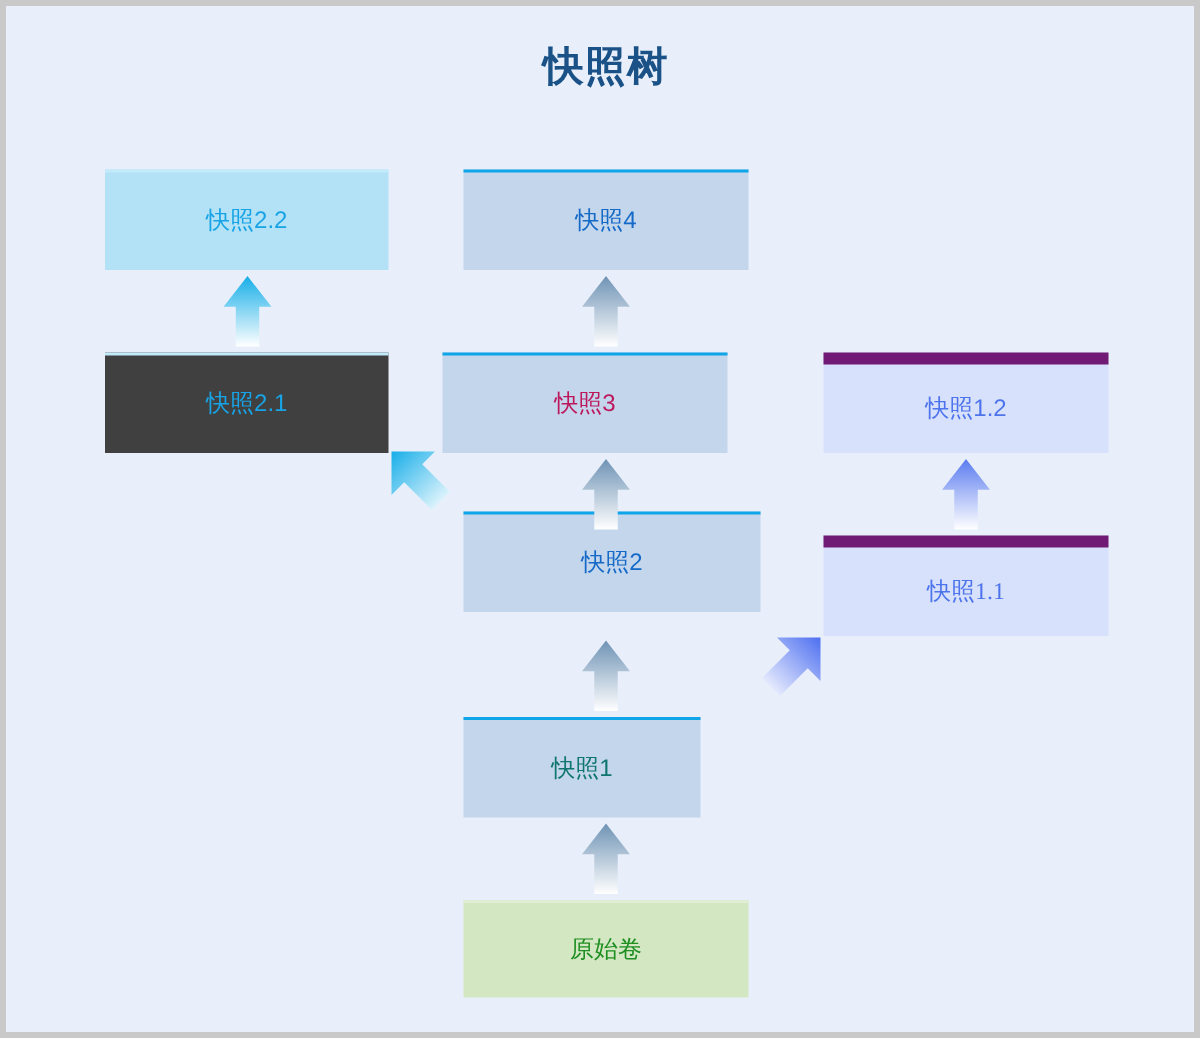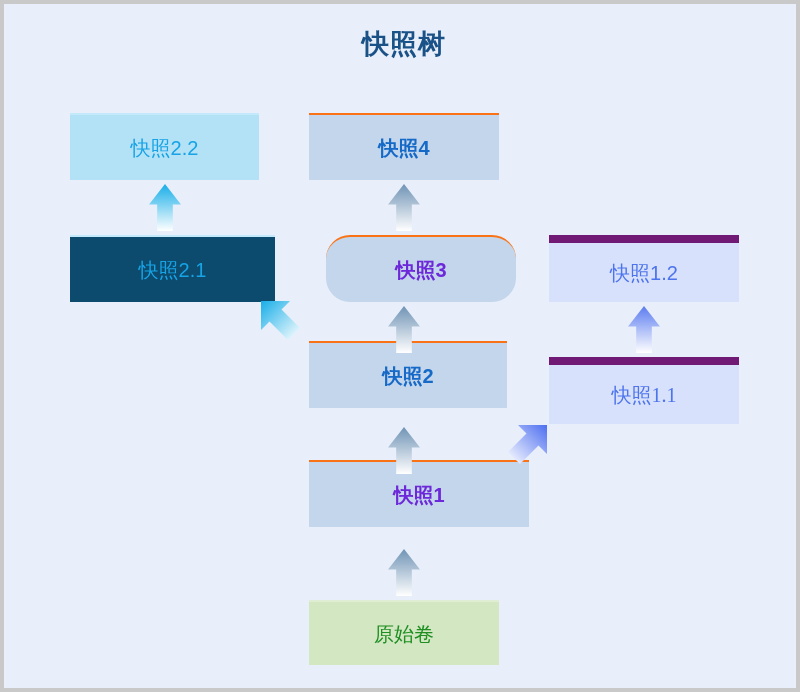--- a/index.html
+++ b/index.html
@@ -36,38 +36,37 @@
     line-height: 36px;
   }
 
   
   .node {
     position: absolute;
     box-sizing: border-box;
     display: flex;
     align-items: center;
     justify-content: center;
-    font-size: 20px;
+    font-size: 16px;
     line-height: 1;
     white-space: nowrap;
   }
 
   
   .node.cyan {
     background: #b3e2f7;
     color: #17a3e5;
     border-top: 2px solid #c3eafb;
   }
 
   
   .node.steel {
     background: #c3d6ec;
     color: #1569c7;
-    border-top: 2px solid #f97316;
-    font-weight: bold;
+    border-top: 2px solid #0ea5e9;
   }
 
   
   .node.peri {
     background: #d8e1fb;
     color: #4d74ec;
     border-top: 8px solid #701a75;
   }
 
   
@@ -91,33 +90,33 @@
 <body>
 
 <div id="canvas" style="background: rgb(233, 239, 250); border-color: rgb(201, 201, 201);">
 
   <div id="diagram-title" style="color: rgb(26, 82, 136);">快照树</div>
 
   <div id="nodes-layer">
       <div class="node cyan" style="left: 66px; top: 109px; width: 189px; height: 67px; background: rgb(179, 226, 247); color: rgb(23, 163, 229);">
         <span>快照2.2</span>
       </div>
-      <div class="node cyan" style="left: 66px; top: 231px; width: 205px; height: 67px; background: #0c4a6e; color: rgb(23, 163, 229);">
+      <div class="node cyan" style="left: 66px; top: 231px; width: 189px; height: 67px; background: #404040; color: rgb(23, 163, 229);">
         <span>快照2.1</span>
       </div>
       <div class="node steel" style="left: 305px; top: 109px; width: 190px; height: 67px; background: rgb(195, 214, 236); color: rgb(21, 105, 199);">
         <span>快照4</span>
       </div>
-      <div class="node steel" style="left: 322px; top: 231px; width: 190px; height: 67px; background: rgb(195, 214, 236); color: #6d28d9; border-radius: 24px;">
+      <div class="node steel" style="left: 291px; top: 231px; width: 190px; height: 67px; background: rgb(195, 214, 236); color: #be185d;">
         <span>快照3</span>
       </div>
       <div class="node steel" style="left: 305px; top: 337px; width: 198px; height: 67px; background: rgb(195, 214, 236); color: rgb(21, 105, 199);">
         <span>快照2</span>
       </div>
-      <div class="node steel" style="left: 305px; top: 456px; width: 220px; height: 67px; background: rgb(195, 214, 236); color: #6d28d9;">
+      <div class="node steel" style="left: 305px; top: 474px; width: 158px; height: 67px; background: rgb(195, 214, 236); color: #0f766e;">
         <span>快照1</span>
       </div>
       <div class="node green" style="left: 305px; top: 596px; width: 190px; height: 65px; background: rgb(211, 231, 195); color: rgb(31, 143, 34);">
         <span>原始卷</span>
       </div>
       <div class="node peri" style="left: 545px; top: 231px; width: 190px; height: 67px; background: rgb(216, 225, 251); color: rgb(77, 116, 236);">
         <span>快照1.2</span>
       </div>
       <div class="node peri" style="left: 545px; top: 353px; width: 190px; height: 67px; background: rgb(216, 225, 251); color: rgb(77, 116, 236); font-family: Liberation Serif, serif;">
         <span>快照1.1</span>

